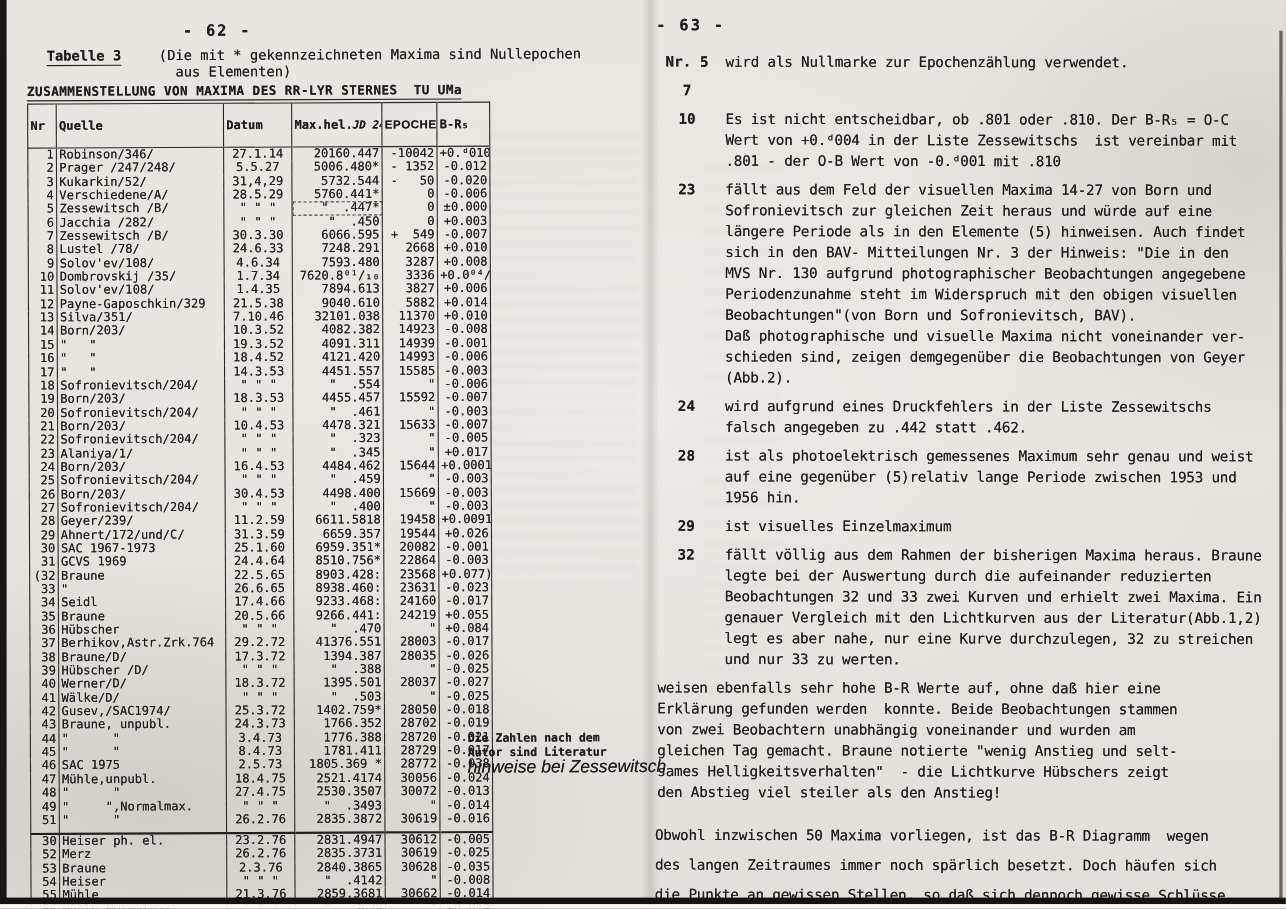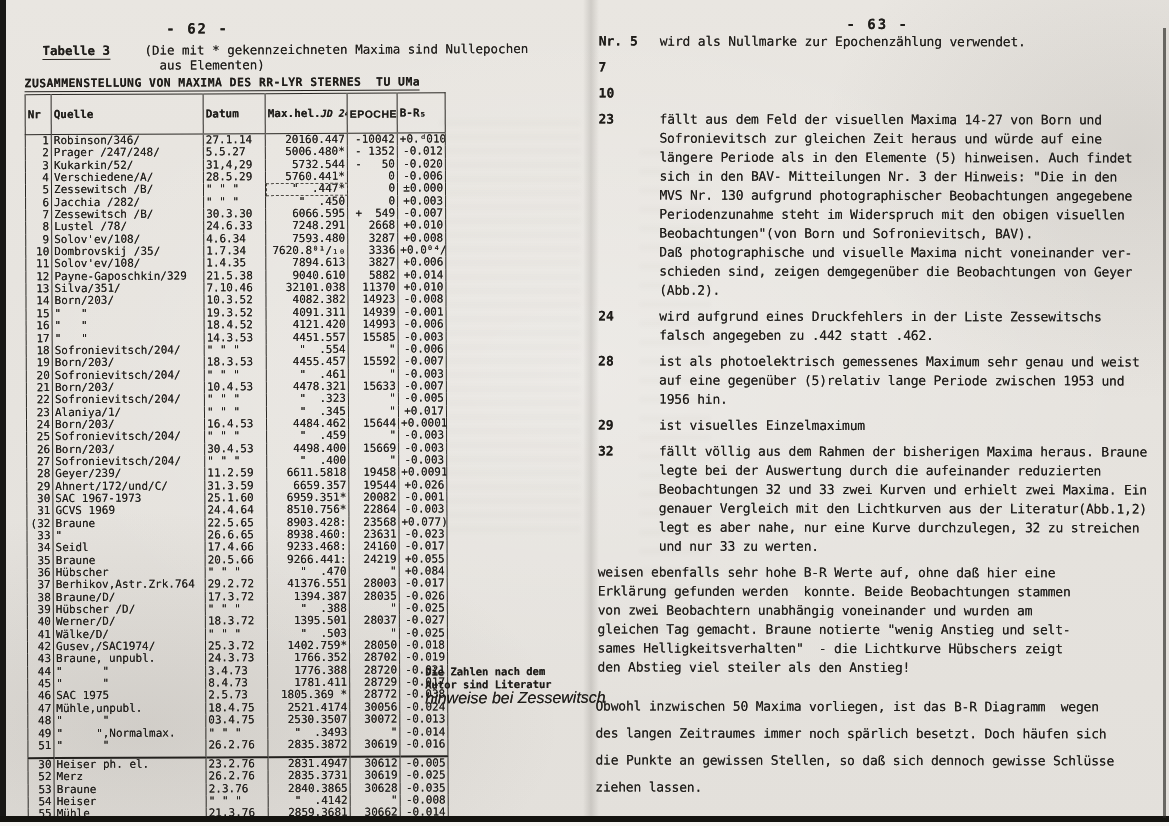--- a/index.html
+++ b/index.html
@@ -38,35 +38,35 @@
   table.maxima col.w0{width:26px}  table.maxima col.w1{width:152px}
   table.maxima col.w2{width:62px}  table.maxima col.w3{width:82px}
   table.maxima col.w4{width:50px}  table.maxima col.w5{width:48px}
   table.maxima th{border-left:1.4px solid #2b2925;border-bottom:1.4px solid #2b2925;
       font-size:11px;font-weight:bold;height:15px;padding:12px 2px;text-align:left;white-space:pre;overflow:hidden;}
   table.maxima th.c4{font-family:"Liberation Sans",sans-serif;font-size:10.5px;letter-spacing:.5px;}
   .jd-b{font-style:italic;font-size:10px;}
   table.maxima td{border-left:1.4px solid #2b2925;font-size:11px;height:12.35px;line-height:12.3px;
       padding:0 2px;white-space:pre;overflow:hidden;}
   td.c0{text-align:right}  td.c1{text-align:left}
-  td.c2{text-align:left}  td.c3{text-align:right}
+  td.c2{text-align:center}  td.c3{text-align:right}
   td.c4{text-align:right}  td.c5{text-align:right}
   td.boxed{outline:1.5px dashed #4c4942;outline-offset:-1.5px;}
   tr.rule-after td{border-bottom:2px solid #23211e;height:17px;vertical-align:top;margin-left:38px;}
   .side-note{position:absolute;left:406px;top:652px;width:168px;font-size:10.5px;
       line-height:13px;font-weight:bold;white-space:pre;}
   .side-note .hand{font-family:"Liberation Sans",sans-serif;font-weight:normal;font-size:16px;font-style:italic;}
 
   
   .right-page{position:absolute;left:596px;top:16px;width:562px;height:804px;transform:rotate(0.1deg);font-size:13px;}
-  .pageno-right{width:562px;text-align:center;font-size:14px;font-weight:bold;letter-spacing:2px;}
+  .pageno-right{width:562px;text-align:left;font-size:14px;font-weight:bold;letter-spacing:2px;margin-bottom:16px;}
   .intro{font-weight:bold;margin:0 0 18px 4px;white-space:pre-wrap;}
   .notes{margin-left:2px;}
   .note{display:flex;margin-bottom:7px;line-height:19px;}
-  .note-label{flex:none;width:52px;text-align:left;padding-right:9px;font-weight:bold;}
+  .note-label{flex:none;width:52px;text-align:center;padding-right:9px;font-weight:bold;}
   .note-text{flex:1;white-space:pre-wrap;letter-spacing:-.2px;}
   .paras{margin-top:16px;}
   .para{white-space:pre-wrap;letter-spacing:-.2px;position:relative;margin:0 0 10px 0;}
   .para-wide{line-height:27px;}
 </style>
 </head>
 <body>
 
 <div class="sheet">
   <div class="smudge1"></div>
@@ -472,21 +472,21 @@
             <td class="c0">47</td>
             <td class="c1">Mühle,unpubl.</td>
             <td class="c2">18.4.75</td>
             <td class="c3">2521.4174</td>
             <td class="c4">30056</td>
             <td class="c5">-0.024</td>
           </tr>
           <tr>
             <td class="c0">48</td>
             <td class="c1">"      "</td>
-            <td class="c2">03.4.75</td>
+            <td class="c2">27.4.75</td>
             <td class="c3">2530.3507</td>
             <td class="c4">30072</td>
             <td class="c5">-0.013</td>
           </tr>
           <tr>
             <td class="c0">49</td>
             <td class="c1">"     ",Normalmax.</td>
             <td class="c2">" " "</td>
             <td class="c3">"  .3493</td>
             <td class="c4">"</td>
@@ -577,20 +577,23 @@
     <div class="notes txt">
         <div class="note">
           <span class="note-label">Nr. 5</span>
           <div class="note-text">wird als Nullmarke zur Epochenzählung verwendet.</div>
         </div>
         <div class="note">
           <span class="note-label">7</span>
         </div>
         <div class="note">
           <span class="note-label">10</span>
+          <div class="note-text">Es ist nicht entscheidbar, ob .801 oder .810. Der B-R₅ = O-C
+Wert von +0.ᵈ004 in der Liste Zessewitschs  ist vereinbar mit
+.801 - der O-B Wert von -0.ᵈ001 mit .810</div>
         </div>
         <div class="note">
           <span class="note-label">23</span>
           <div class="note-text">fällt aus dem Feld der visuellen Maxima 14-27 von Born und
 Sofronievitsch zur gleichen Zeit heraus und würde auf eine
 längere Periode als in den Elemente (5) hinweisen. Auch findet
 sich in den BAV- Mitteilungen Nr. 3 der Hinweis: "Die in den
 MVS Nr. 130 aufgrund photographischer Beobachtungen angegebene
 Periodenzunahme steht im Widerspruch mit den obigen visuellen
 Beobachtungen"(von Born und Sofronievitsch, BAV).

